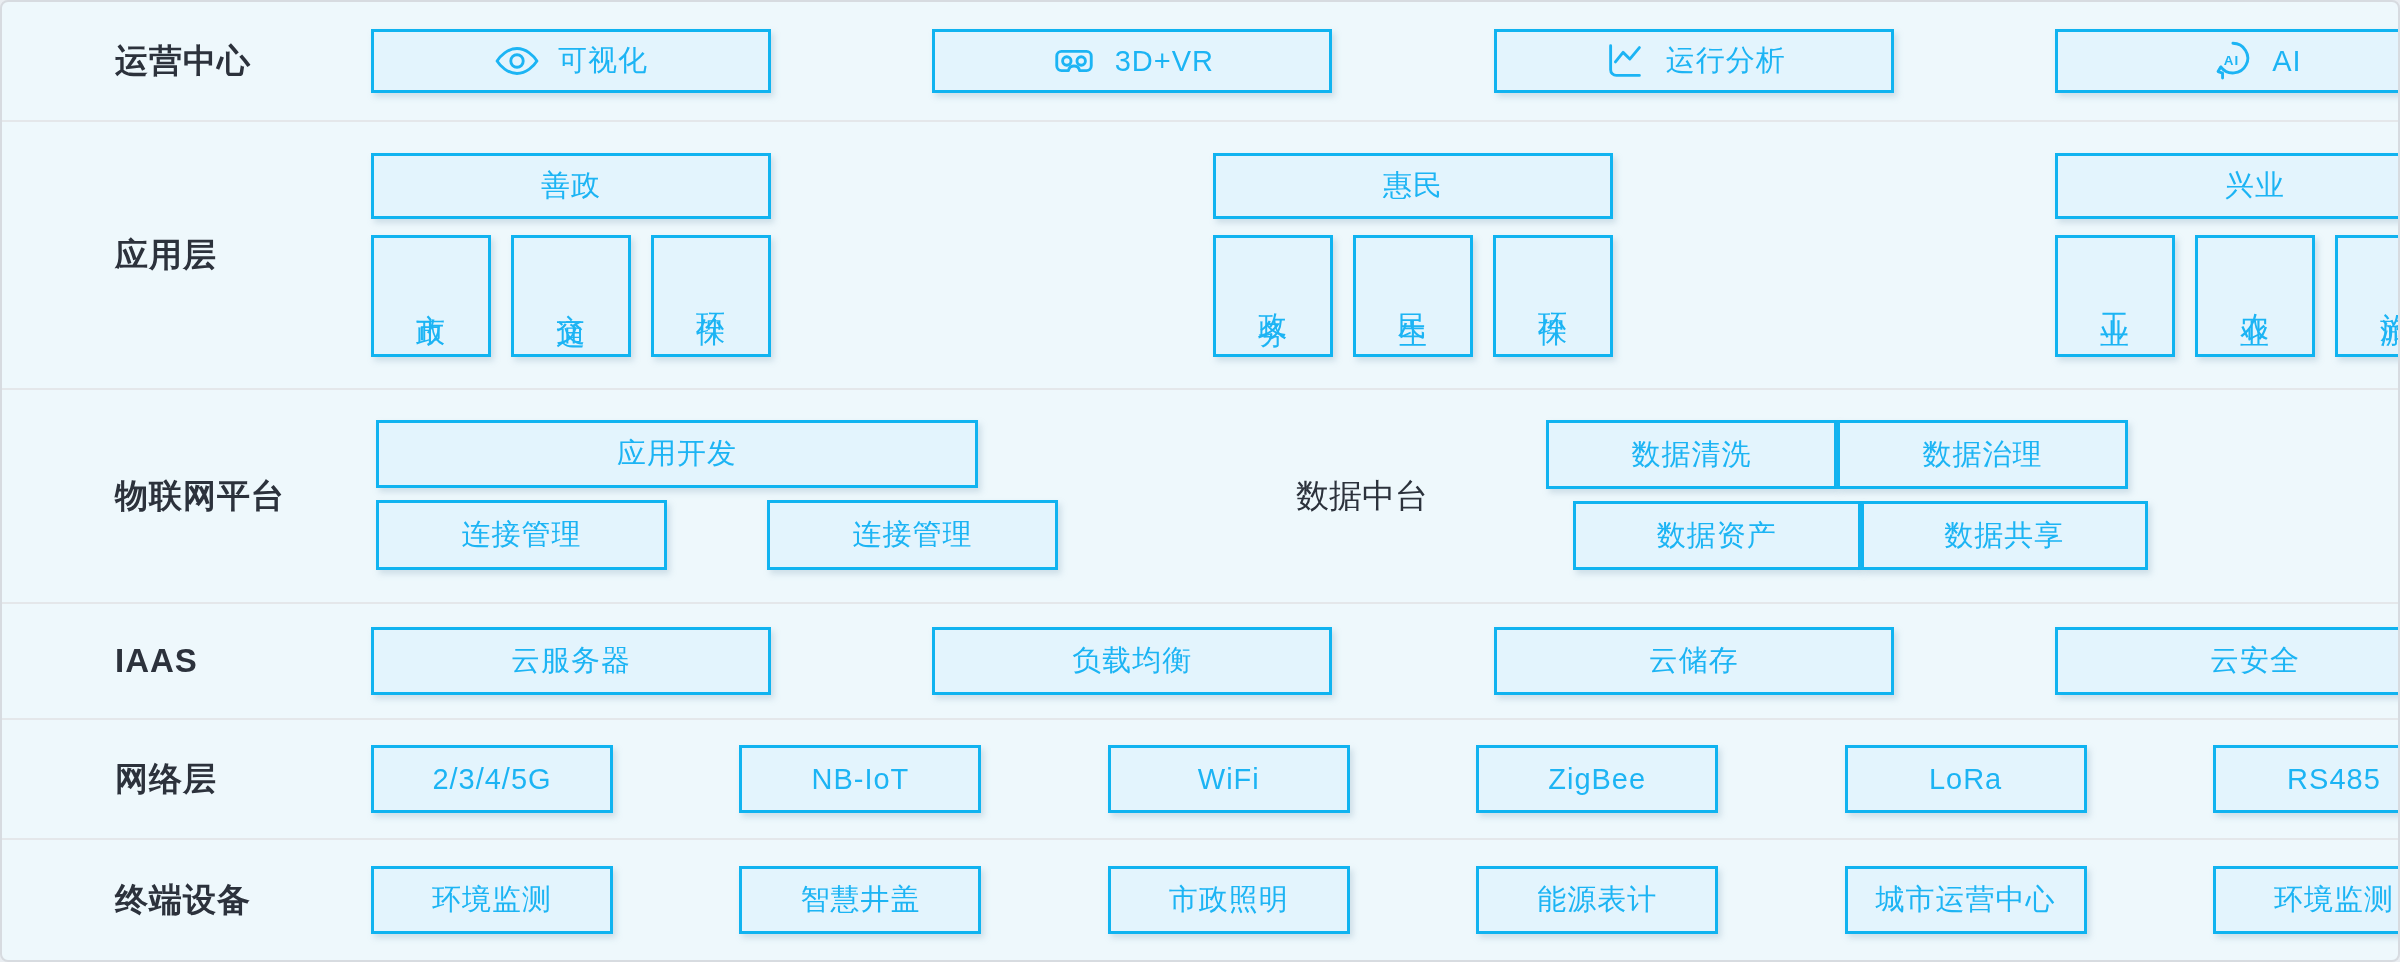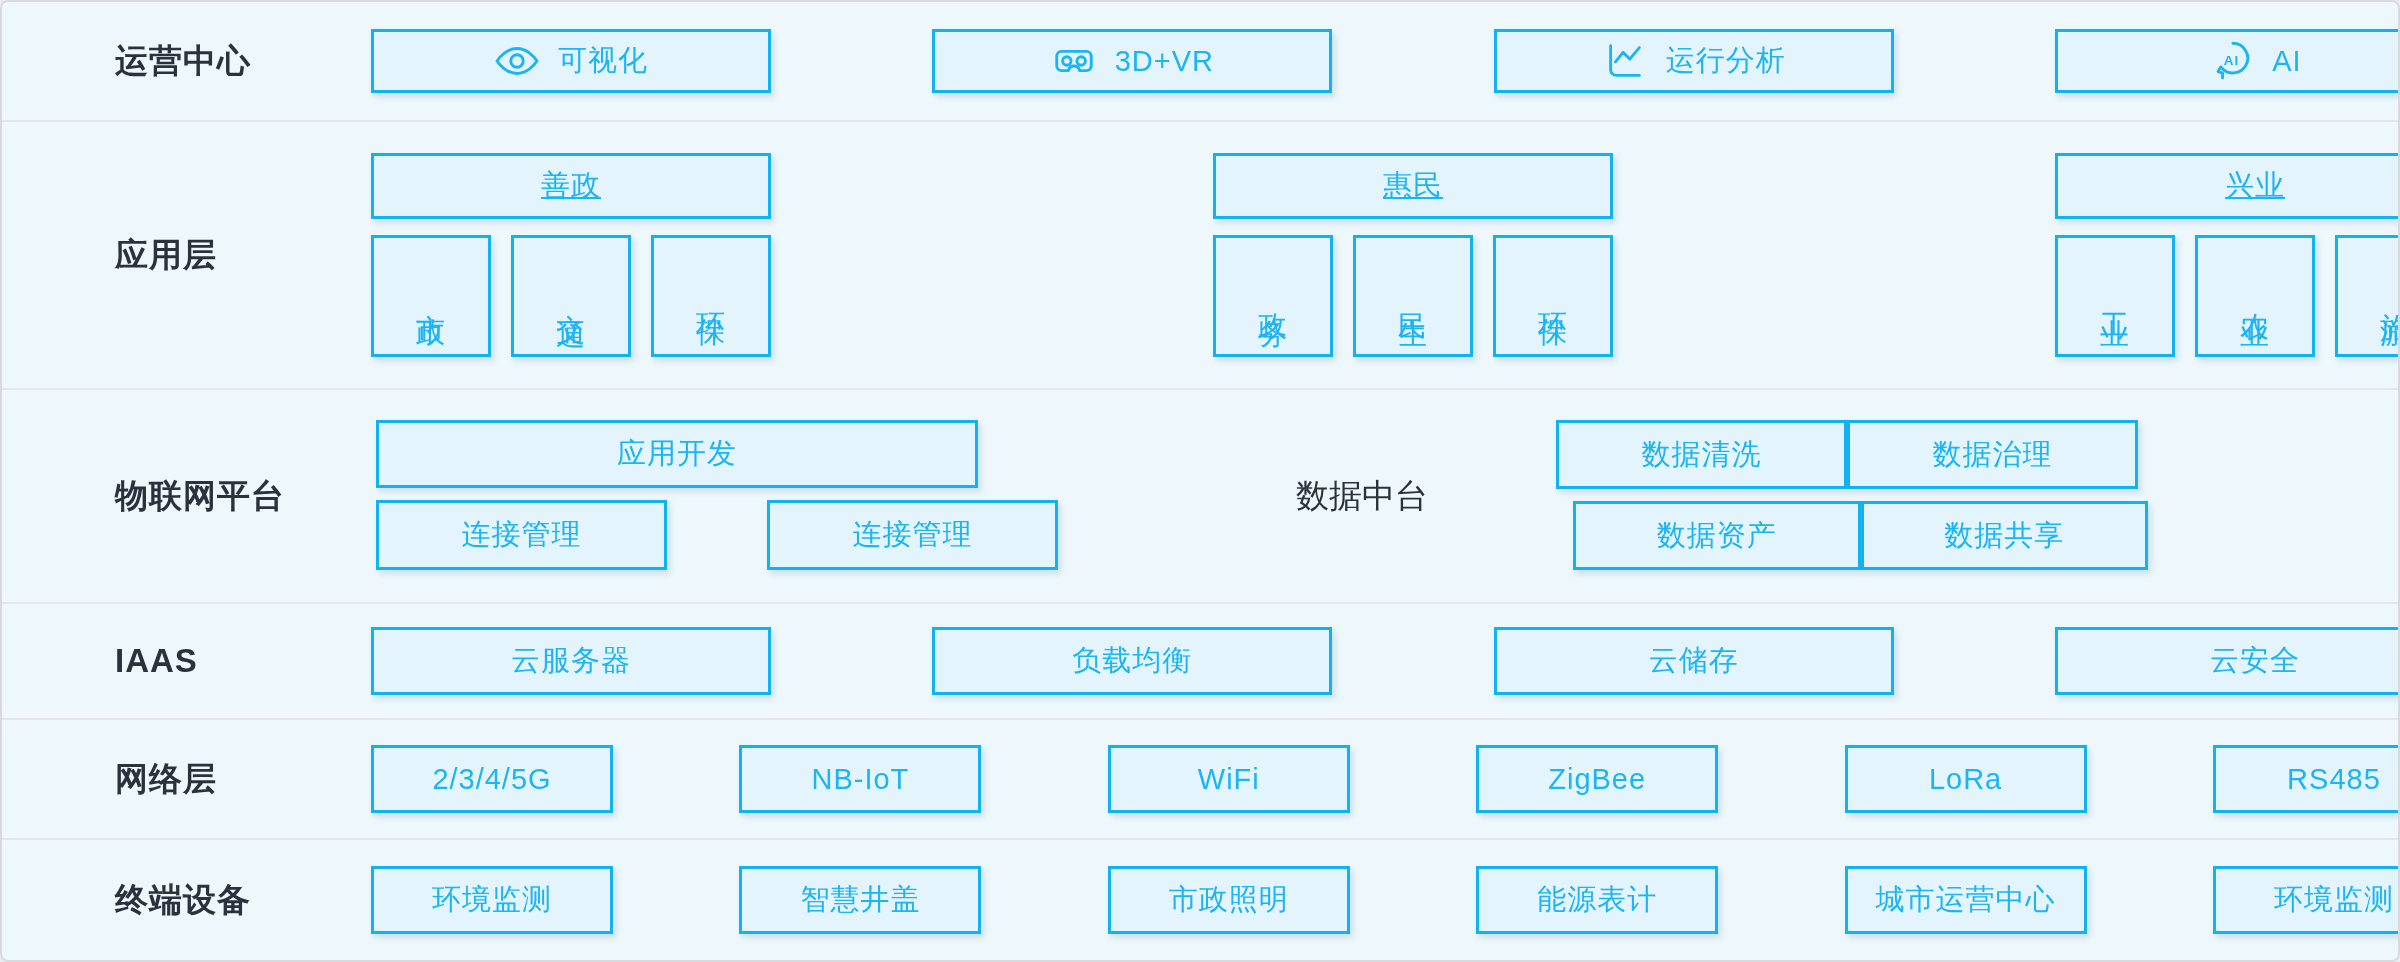--- a/index.html
+++ b/index.html
@@ -9,32 +9,32 @@
   .divider{flex:0 0 2px;background:#e4e7ea;width:100%;}
   .row-label{position:absolute;left:113px;top:50%;transform:translateY(-50%);font-size:33px;color:#2c323c;letter-spacing:1px;white-space:nowrap;font-weight:bold;}
   .content{position:absolute;left:362px;top:0;width:2084px;height:100%;display:flex;align-items:center;justify-content:space-between;margin-left:7px;}
   .box{box-sizing:border-box;background:#e3f4fd;border:3px solid #10b3f0;color:#1cb4f4;display:flex;align-items:center;justify-content:center;font-size:29px;letter-spacing:1px;box-shadow:3px 4px 6px rgba(145,175,196,0.35);}
   .b-r1{width:400px;height:64px;gap:18px;}
   .b-r4{width:400px;height:68px;}
   .b-r56{width:242px;height:68px;}
   .icon{flex:0 0 auto;display:block;}
   
   .group{width:400px;display:flex;flex-direction:column;}
-  .group-header{width:400px;height:66px;text-decoration:underline;}
+  .group-header{width:400px;height:66px;}
   .group-subs{display:flex;justify-content:space-between;margin-top:16px;}
   .sub-box{width:120px;height:122px;}
   .vtext{writing-mode:vertical-rl;text-orientation:upright;letter-spacing:6px;}
   
   .platform-col{position:absolute;left:362px;top:30px;width:682px;padding-left:12px;}
   .appdev-box{width:602px;height:68px;}
   .conn-row{display:flex;justify-content:space-between;margin-top:12px;font-family:Liberation Mono, monospace;}
   .conn-box{width:291px;height:70px;}
   .datacenter-label{position:absolute;left:1294px;top:50%;transform:translateY(-50%);font-size:33px;color:#2c323c;white-space:nowrap;}
   .data-grid{position:absolute;left:1544px;top:30px;width:602px;}
-  .data-row{display:flex;justify-content:center;}
+  .data-row{display:flex;justify-content:flex-start;}
   .data-row + .data-row{margin-top:12px;padding-left:27px;}
   .data-box{width:291px;height:69px;}
   svg{stroke:currentColor;fill:none;stroke-width:3;stroke-linecap:round;stroke-linejoin:round;}
   svg text{stroke:none;fill:currentColor;font-family:"Liberation Sans",sans-serif;font-weight:bold;}
 </style>
 </head>
 <body>
 
 <div class="stage">
 

